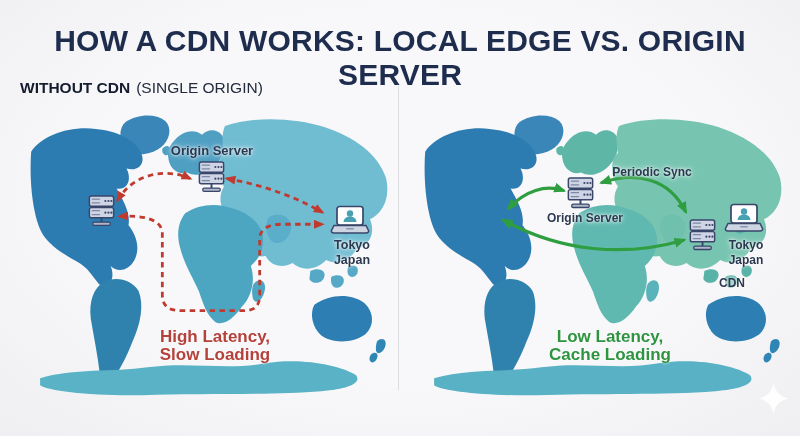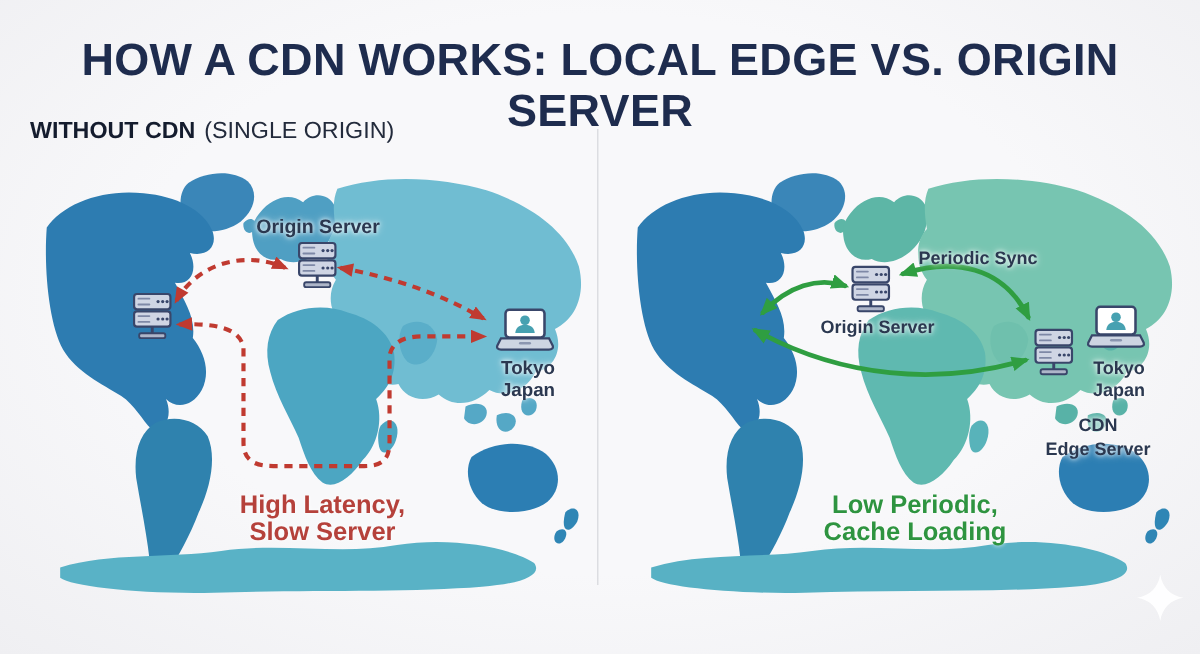--- a/index.html
+++ b/index.html
@@ -218,37 +218,36 @@
     <rect x="16" y="23" width="8" height="1.6" rx=".8" fill="#8b96b0"></rect>
   </svg>
 
   <div class="map-label lbl-origin-left">Origin Server</div>
   <div class="map-label lbl-tokyo-left">
     <div>Tokyo</div>
     <div>Japan</div>
   </div>
   <div class="status status-left">
     <div>High Latency,</div>
-    <div>Slow Server</div>
+    <div>Slow Loading</div>
   </div>
 
   <div class="map-label lbl-sync">Periodic Sync</div>
   <div class="map-label lbl-london">
     <div>Origin Server</div>
   </div>
   <div class="map-label lbl-edge">
     <div>CDN</div>
-    <div>Edge Server</div>
   </div>
   <div class="map-label lbl-tokyo-right">
     <div>Tokyo</div>
     <div>Japan</div>
   </div>
   <div class="status status-right">
-    <div>Low Periodic,</div>
+    <div>Low Latency,</div>
     <div>Cache Loading</div>
   </div>
 
   <svg class="icon-abs" style="left:757px;top:382px" width="33" height="33" viewBox="0 0 34 34">
     <path d="M17,1 C18.5,10 24,15.5 33,17 C24,18.5 18.5,24 17,33 C15.5,24 10,18.5 1,17 C10,15.5 15.5,10 17,1 Z" fill="#ffffff" opacity="0.92"></path>
   </svg>
 
 </div>
 
 </body></html>

